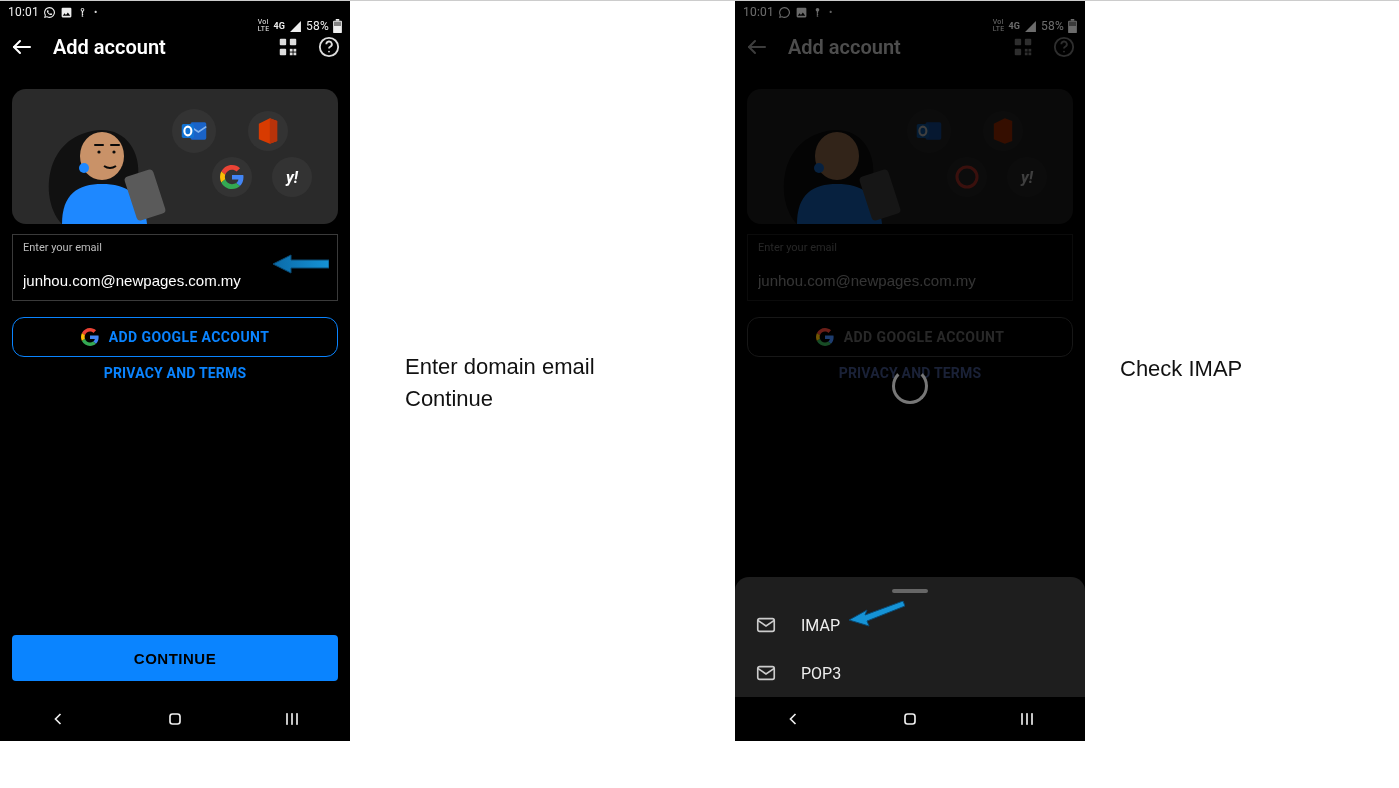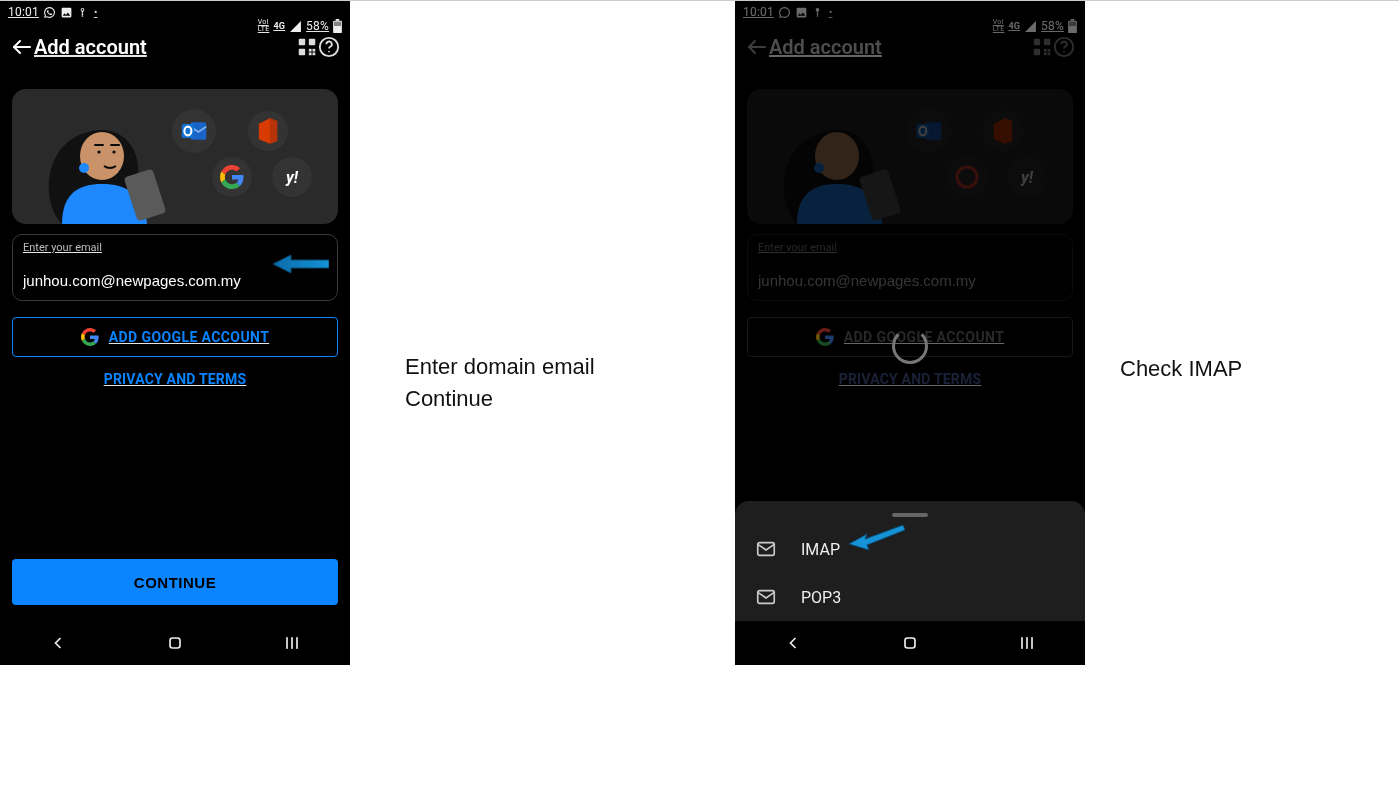--- a/index.html
+++ b/index.html
@@ -1,55 +1,55 @@
 <!DOCTYPE html>
 <html><head>
   <meta charset="utf-8">
   <style>
     * { margin: 0; padding: 0; box-sizing: border-box; }
     html, body { width: 1399px; height: 788px; background: #ffffff; font-family: Roboto, Arial, sans-serif; }
 
     .stage { position: relative; width: 1399px; height: 788px; border-top: 1px solid #ccc; }
 
     
-    .phone { position: absolute; width: 350px; height: 664px; background: #000; color: #e6e6e6; text-decoration: underline; }
+    .phone { position: absolute; width: 350px; height: 740px; background: #000; color: #e6e6e6; }
     .phone.p1 { left: 0; top: 0; }
     .phone.p2 { left: 735px; top: 0; }
 
     
     .statusbar { height: 22px; display: flex; align-items: center; justify-content: space-between; padding: 0 8px; font-size: 12px; color: #eee; letter-spacing: .2px; }
     .sb-left { display: flex; align-items: center; gap: 4px; }
     .sb-right { display: flex; align-items: center; gap: 4px; margin-top: 28px; }
     .sb-icon { display: inline-flex; }
 
     
-    .appbar { height: 48px; display: flex; align-items: center; padding: 0 10px; gap: 0; }
+    .appbar { height: 48px; display: flex; align-items: center; padding: 0 10px; gap: 19px; }
     .appbar .title { font-size: 20px; font-weight: 600; color: #fff; flex: 1; }
     .appbar .icon { color: #ddd; }
 
     
     .hero { margin: 18px 12px 10px 12px; height: 135px; border-radius: 14px; background: #2a2a2a; position: relative; overflow: hidden; }
     .bubble { position: absolute; border-radius: 50%; display: flex; align-items: center; justify-content: center; }
     .bubble.outlook { width: 44px; height: 44px; left: 160px; top: 20px; background: #333; }
     .bubble.office { width: 40px; height: 40px; left: 236px; top: 22px; background: #333; }
     .bubble.google { width: 40px; height: 40px; left: 200px; top: 68px; background: #333; }
     .bubble.yahoo { width: 40px; height: 40px; left: 260px; top: 68px; background: #333; color: #fff; font-weight: 700; font-style: italic; font-size: 16px; }
     .person { position: absolute; left: 10px; bottom: 0; }
 
     
-    .field { margin: 6px 12px 0 12px; border: 1px solid #3a3a3a; border-radius: 10px; padding: 6px 10px 10px 10px; position: relative; }
+    .field { margin: 6px 12px 0 12px; border: 1px solid #3a3a3a; border-radius: 0; padding: 6px 10px 10px 10px; position: relative; }
     .field .label { font-size: 11px; color: #bdbdbd; }
     .field input { width: 100%; background: transparent; border: none; outline: none; color: #fff; font-size: 15px; margin-top: 18px; }
     .arrow-left-anno { position: absolute; right: 8px; top: 18px; }
 
     
-    .gbtn { margin: 16px 12px 0 12px; height: 40px; border: 1.5px solid #0a84ff; border-radius: 4px; display: flex; align-items: center; justify-content: center; gap: 10px; color: #0a84ff; font-weight: 700; font-size: 14px; letter-spacing: .4px; background: #000; }
+    .gbtn { margin: 16px 12px 0 12px; height: 40px; border: 1.5px solid #0a84ff; border-radius: 12px; display: flex; align-items: center; justify-content: center; gap: 10px; color: #0a84ff; font-weight: 700; font-size: 14px; letter-spacing: .4px; background: #000; }
     .gicon { width: 18px; height: 18px; }
 
-    .privacy { margin-top: 14px; text-align: center; color: #0a84ff; font-weight: 700; font-size: 14px; letter-spacing: .2px; }
+    .privacy { margin-top: 8px; text-align: center; color: #0a84ff; font-weight: 700; font-size: 14px; letter-spacing: .2px; }
 
     
     .continue { position: absolute; left: 12px; right: 12px; bottom: 60px; height: 46px; background: #0a84ff; color: #000; font-weight: 800; letter-spacing: .5px; border-radius: 4px; border: none; font-size: 15px; }
 
     
     .navbar { position: absolute; left: 0; right: 0; bottom: 0; height: 44px; display: flex; align-items: center; justify-content: space-around; }
     .nav-icn { color: #eee; }
 
     
     .dim { position: absolute; inset: 0; background: rgba(0,0,0,.55); pointer-events: none; }

